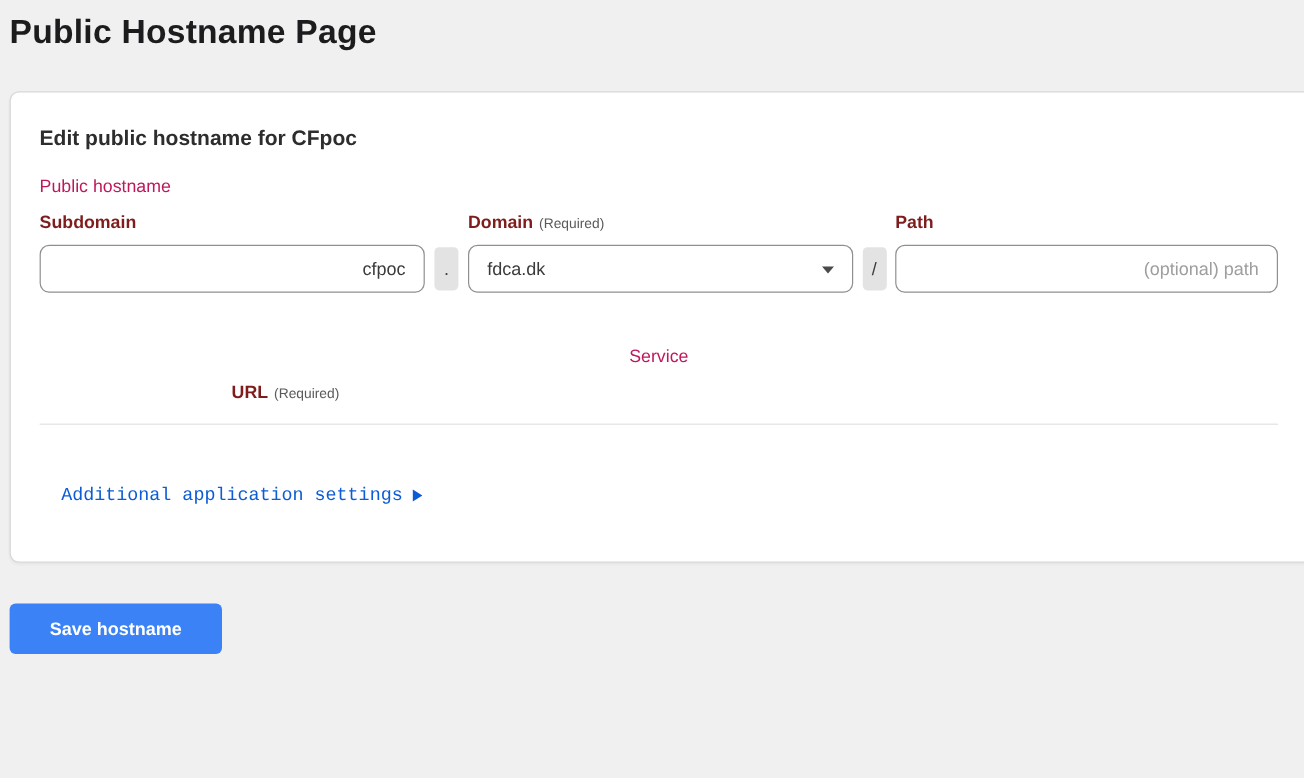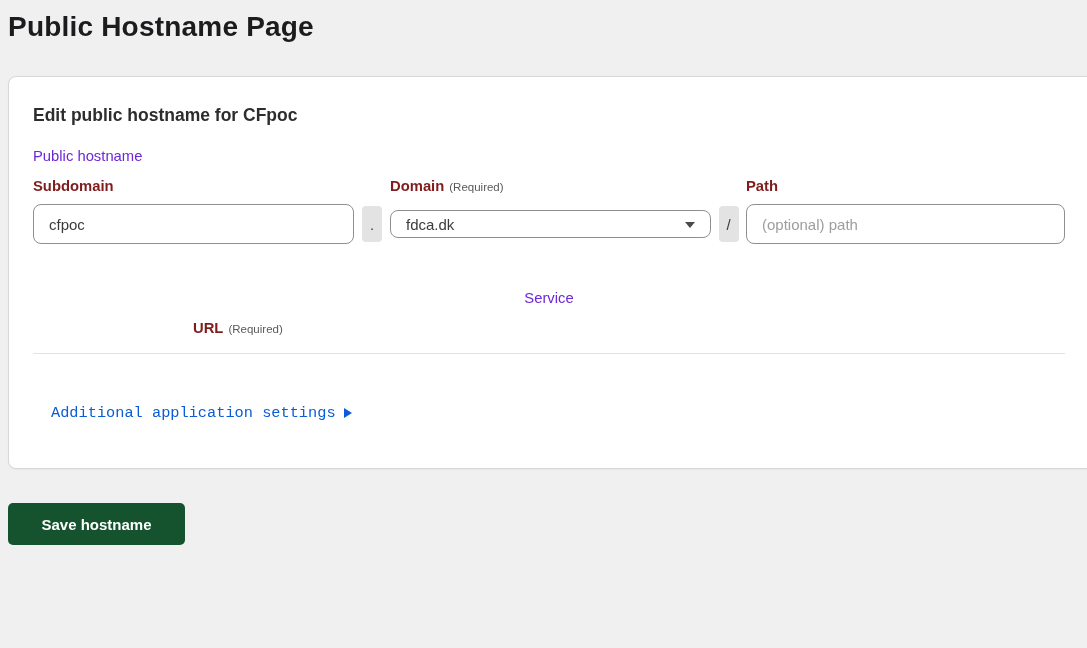--- a/index.html
+++ b/index.html
@@ -18,37 +18,37 @@
   .card {
     margin: 32px -24px 0 8px;
     background: #ffffff;
     border: 1px solid #d7d7d7;
     border-radius: 8px;
     box-shadow: 0 1px 2px rgba(0,0,0,0.04);
     padding: 28px 24px 46px 24px;
   }
   .card-inner { width: 1032px; }
   .card-heading { font-size: 17.5px; font-weight: 700; color: #2d2d2d; }
-  .section-label { font-size: 14.8px; color: #6d28d9; margin-top: 22px; }
+  .section-label { font-size: 14.8px; color: #be185d; margin-top: 22px; }
   .labels-row { display: grid; margin-top: 13px; margin-bottom: 9px; align-items: end; }
   .hostname-grid { grid-template-columns: 321px 36px 321px 35px 319px; }
   .service-grid  { grid-template-columns: 160px 44px 317px; }
   .field-label { font-size: 14.8px; font-weight: 700; color: #7f1d1d; }
   .required-tag { font-size: 11.5px; font-weight: 400; color: #5a5a5a; margin-left: 5px; }
   .inputs-row { display: grid; align-items: center; }
   .text-input {
     height: 40px; width: 100%;
     border: 1.3px solid #8f8f8f; border-radius: 8px;
     padding: 0 15px; font-size: 15px; color: #3b3b3b;
     font-family: "Liberation Sans", sans-serif;
-    background: #fff; outline: none;
+    background: #fff; outline: none; text-align: right;
   }
   .text-input::placeholder { color: #9e9e9e; }
   .select-box {
-    position: relative; height: 28px; width: 100%;
+    position: relative; height: 40px; width: 100%;
     border: 1.3px solid #8f8f8f; border-radius: 8px;
     background: #fff; display: flex; align-items: center;
     padding: 0 15px; font-size: 15px; color: #3b3b3b;
     cursor: pointer;
   }
   .caret-down {
     position: absolute; right: 15px; top: 50%; margin-top: -2px;
     width: 0; height: 0;
     border-left: 5.5px solid transparent;
     border-right: 5.5px solid transparent;
@@ -73,21 +73,21 @@
   }
   .chevron-right {
     width: 0; height: 0; display: inline-block;
     border-top: 5.5px solid transparent;
     border-bottom: 5.5px solid transparent;
     border-left: 8px solid #0b5cd5;
   }
   .save-button {
     margin: 34px 0 0 8px;
     height: 42px; min-width: 177px; padding: 0 26px;
-    background: #14532d; color: #ffffff;
+    background: #3b82f6; color: #ffffff;
     border: none; border-radius: 5px;
     font-size: 15px; font-weight: 700;
     font-family: "Liberation Sans", sans-serif;
     cursor: pointer;
   }
 </style>
 </head>
 <body>
 
 

